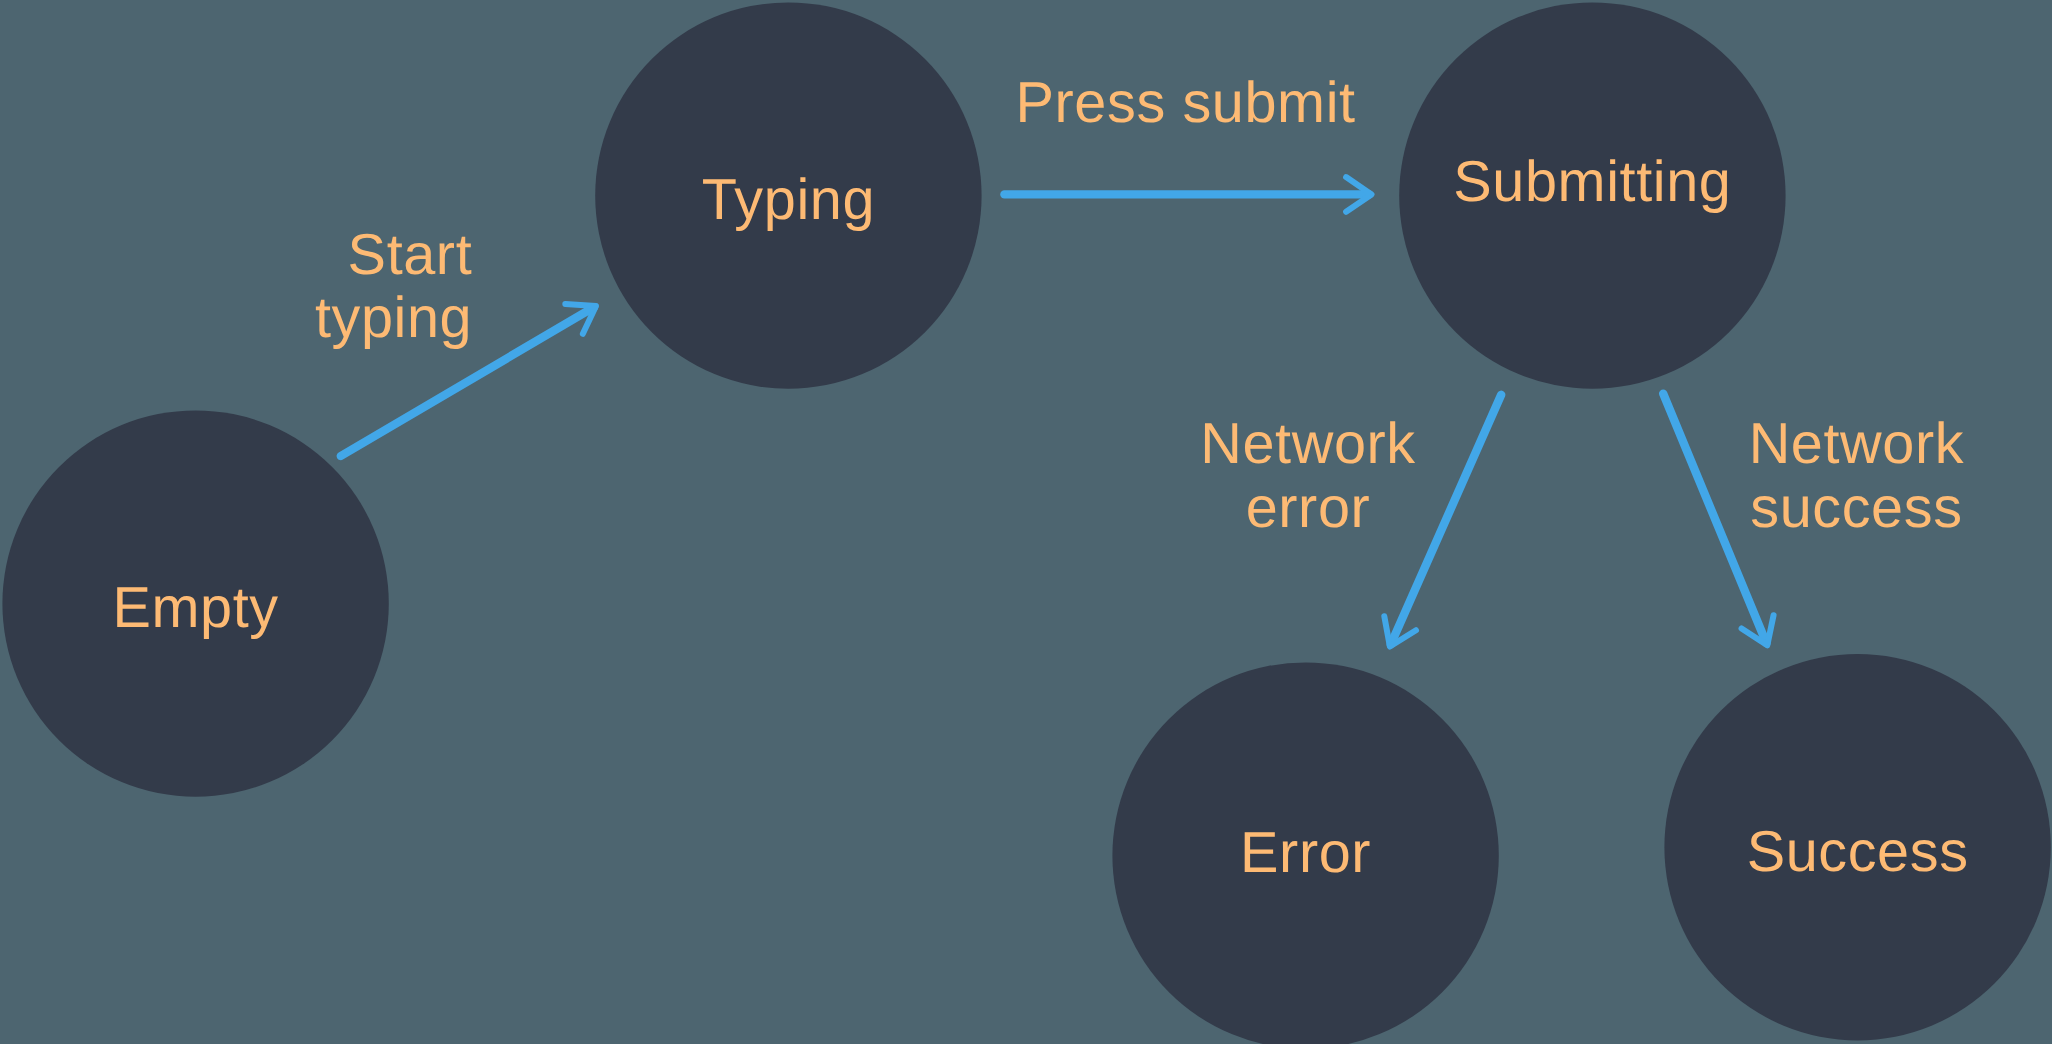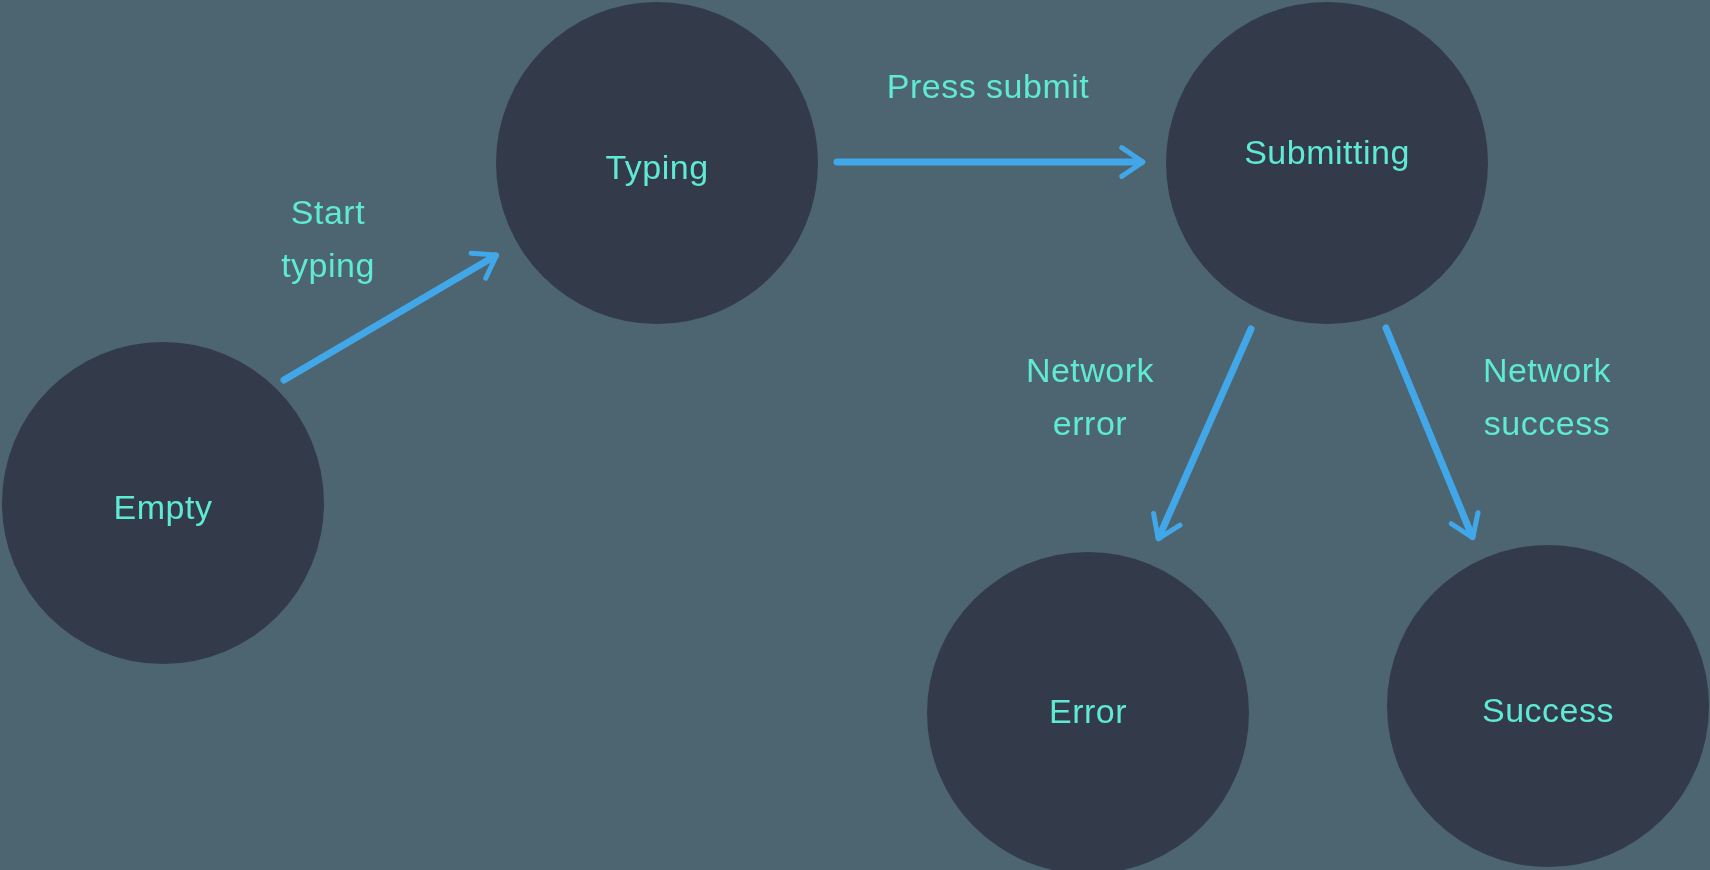--- a/index.html
+++ b/index.html
@@ -18,22 +18,22 @@
     background: #4d6570;
   }
   .stage svg {
     position: absolute;
     left: 0;
     top: 0;
   }
   .label {
     position: absolute;
     transform: translate(-50%, -50%);
-    color: #5eead4;
-    font-size: 34px;
+    color: #fdba74;
+    font-size: 48px;
     font-weight: 500;
     letter-spacing: 0.5px;
     line-height: 53px;
     text-align: center;
     white-space: nowrap;
   }
   .label span { display: block; }
 </style>
 </head>
 <body>
@@ -58,21 +58,21 @@
     <path d="M 1251 329 L 1159 537" fill="none" stroke="#42a7e8" stroke-width="7" stroke-linecap="round" marker-end="url(#arrowhead)"></path>
     <path d="M 1386 328 L 1472 536" fill="none" stroke="#42a7e8" stroke-width="7" stroke-linecap="round" marker-end="url(#arrowhead)"></path>
   </svg>
 
   <div class="label" style="left:163px;  top:507px;text-align:right;">Empty</div>
   <div class="label" style="left:657px;  top:167px;">Typing</div>
   <div class="label" style="left:1327px; top:152px;">Submitting</div>
   <div class="label" style="left:1088px; top:711px;">Error</div>
   <div class="label" style="left:1548px; top:710px;">Success</div>
 
-  <div class="label" style="left:328px; top:239px;">
+  <div class="label" style="left:328px; top:239px;text-align:right;">
     <span>Start</span>
     <span>typing</span>
   </div>
 
   <div class="label" style="left:988px; top:86px;">
     <span>Press submit</span>
   </div>
 
   <div class="label" style="left:1090px; top:397px;">
     <span>Network</span>

